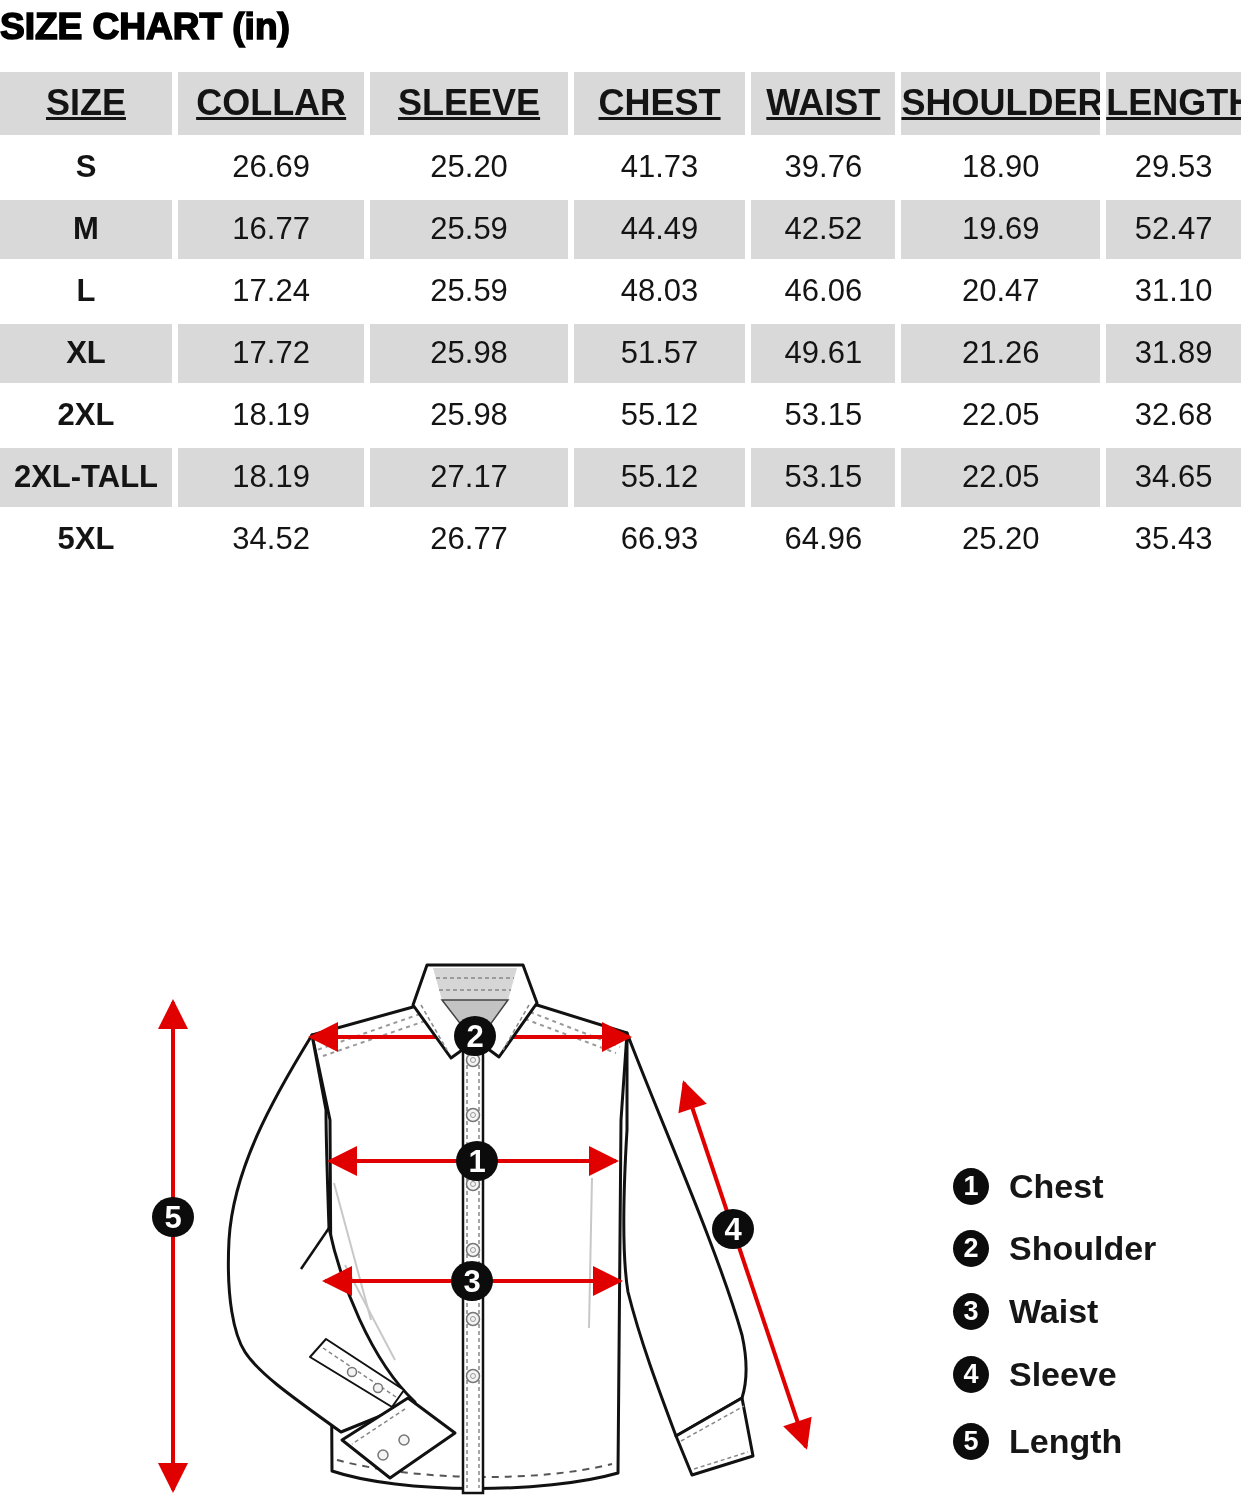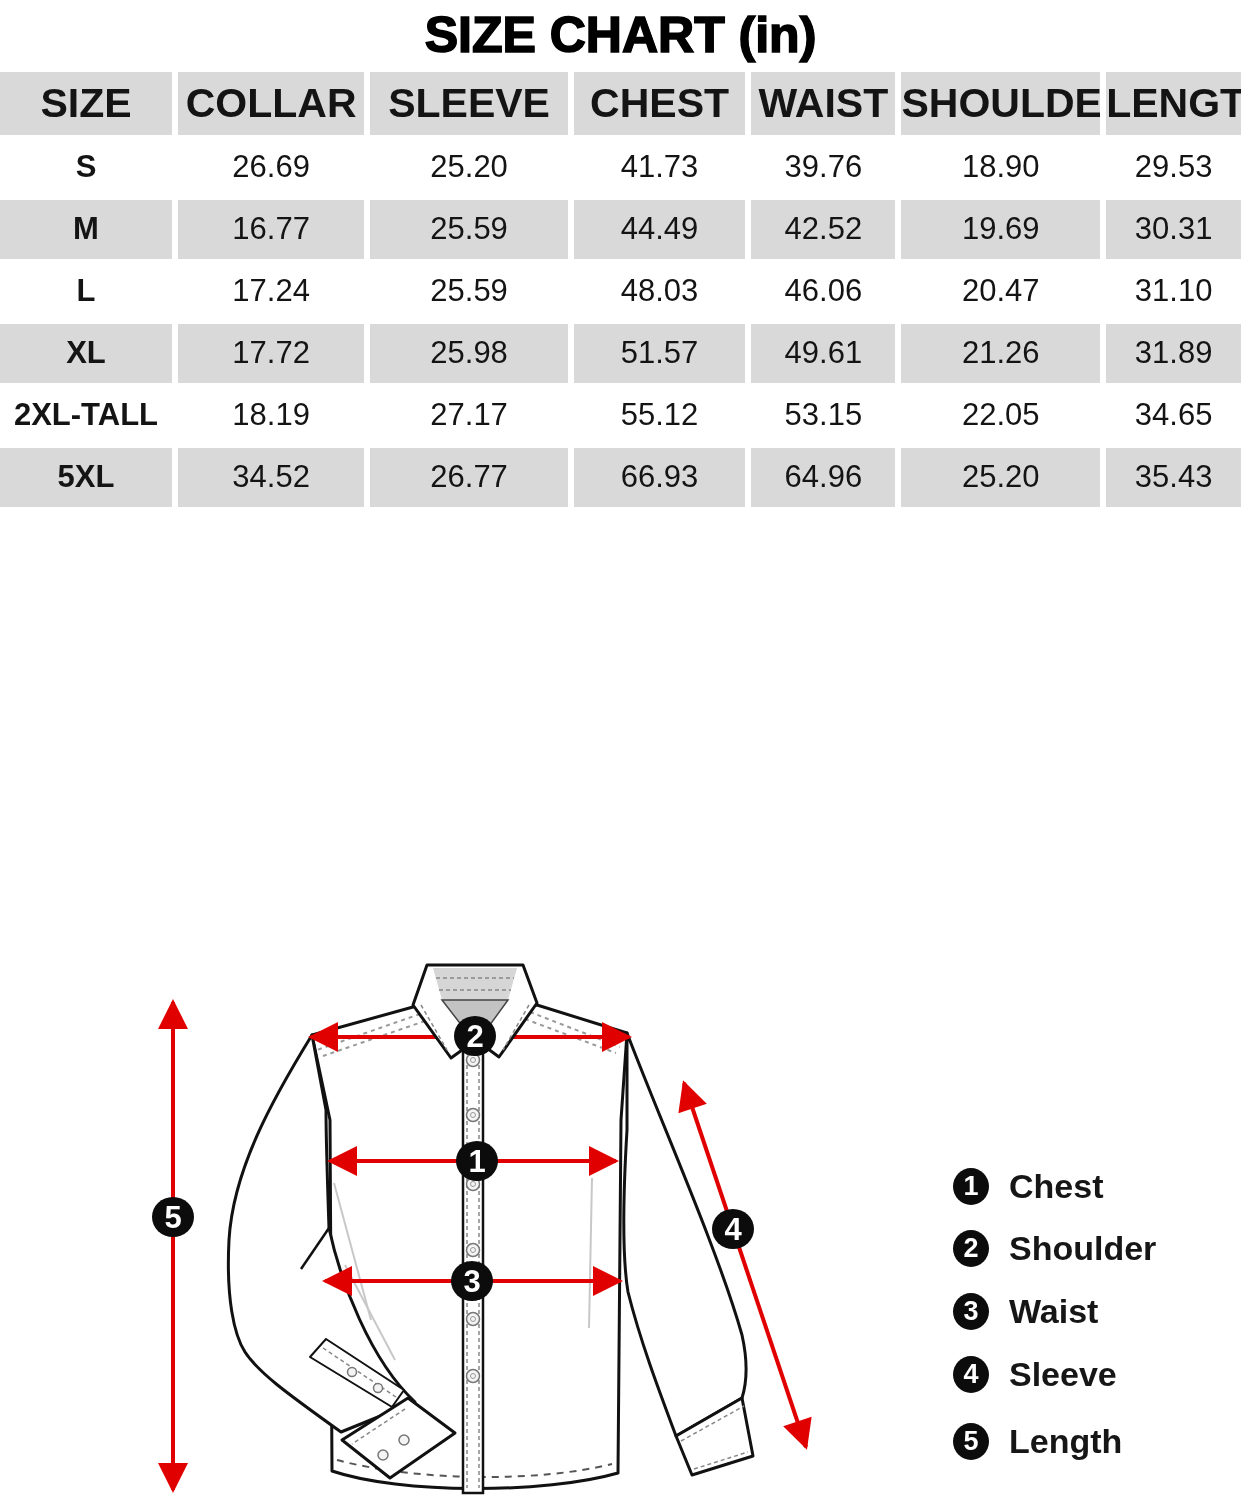--- a/index.html
+++ b/index.html
@@ -13,22 +13,21 @@
   .page{
     position:relative;
     width:1241px;height:1500px;
     background:#fff;
     font-family:"Liberation Sans", sans-serif;
     color:var(--ink);
     overflow:hidden;
   }
   .title{
     position:absolute;top:6px;left:0;width:100%;
-    text-align:center;
-    font-size:50px;font-weight:700;letter-spacing:0px;
+    font-size:37px;font-weight:700;letter-spacing:0px;
     -webkit-text-stroke:1.6px #000;
     text-shadow:0.5px 0 0 #000;
     color:#000;
   }
   table.size-table{
     position:absolute;top:72px;left:0;
     width:1241px;
     border-collapse:collapse;
     table-layout:fixed;
   }
@@ -36,21 +35,21 @@
     border-right:6px solid #fff;
     border-bottom:3px solid #fff;
     text-align:center;vertical-align:middle;
     height:62px;
     font-size:31px;
     color:#141414;
     overflow:hidden;
   }
   .size-table thead th{
     background:var(--gray);
-    font-weight:700;font-size:41px;height:64px;
+    font-weight:700;font-size:36px;height:64px;text-decoration:underline;
   }
   .size-table th:last-child,.size-table td:last-child{border-right:none;}
   .size-table tbody tr:nth-child(even) th,
   .size-table tbody tr:nth-child(even) td{background:var(--gray);}
   .size-table tbody th{font-weight:700;}
   .diagram{
     position:absolute;top:920px;left:0;width:1241px;height:580px;
   }
   .diagram svg{position:absolute;top:0;left:0;}
   
@@ -122,39 +121,48 @@
           <td>18.90</td>
           <td>29.53</td>
         </tr>
         <tr>
           <th>M</th>
           <td>16.77</td>
           <td>25.59</td>
           <td>44.49</td>
           <td>42.52</td>
           <td>19.69</td>
-          <td>30.31</td>
+          <td>52.47</td>
         </tr>
         <tr>
           <th>L</th>
           <td>17.24</td>
           <td>25.59</td>
           <td>48.03</td>
           <td>46.06</td>
           <td>20.47</td>
           <td>31.10</td>
         </tr>
         <tr>
           <th>XL</th>
           <td>17.72</td>
           <td>25.98</td>
           <td>51.57</td>
           <td>49.61</td>
           <td>21.26</td>
           <td>31.89</td>
+        </tr>
+        <tr>
+          <th>2XL</th>
+          <td>18.19</td>
+          <td>25.98</td>
+          <td>55.12</td>
+          <td>53.15</td>
+          <td>22.05</td>
+          <td>32.68</td>
         </tr>
         <tr>
           <th>2XL-TALL</th>
           <td>18.19</td>
           <td>27.17</td>
           <td>55.12</td>
           <td>53.15</td>
           <td>22.05</td>
           <td>34.65</td>
         </tr>

